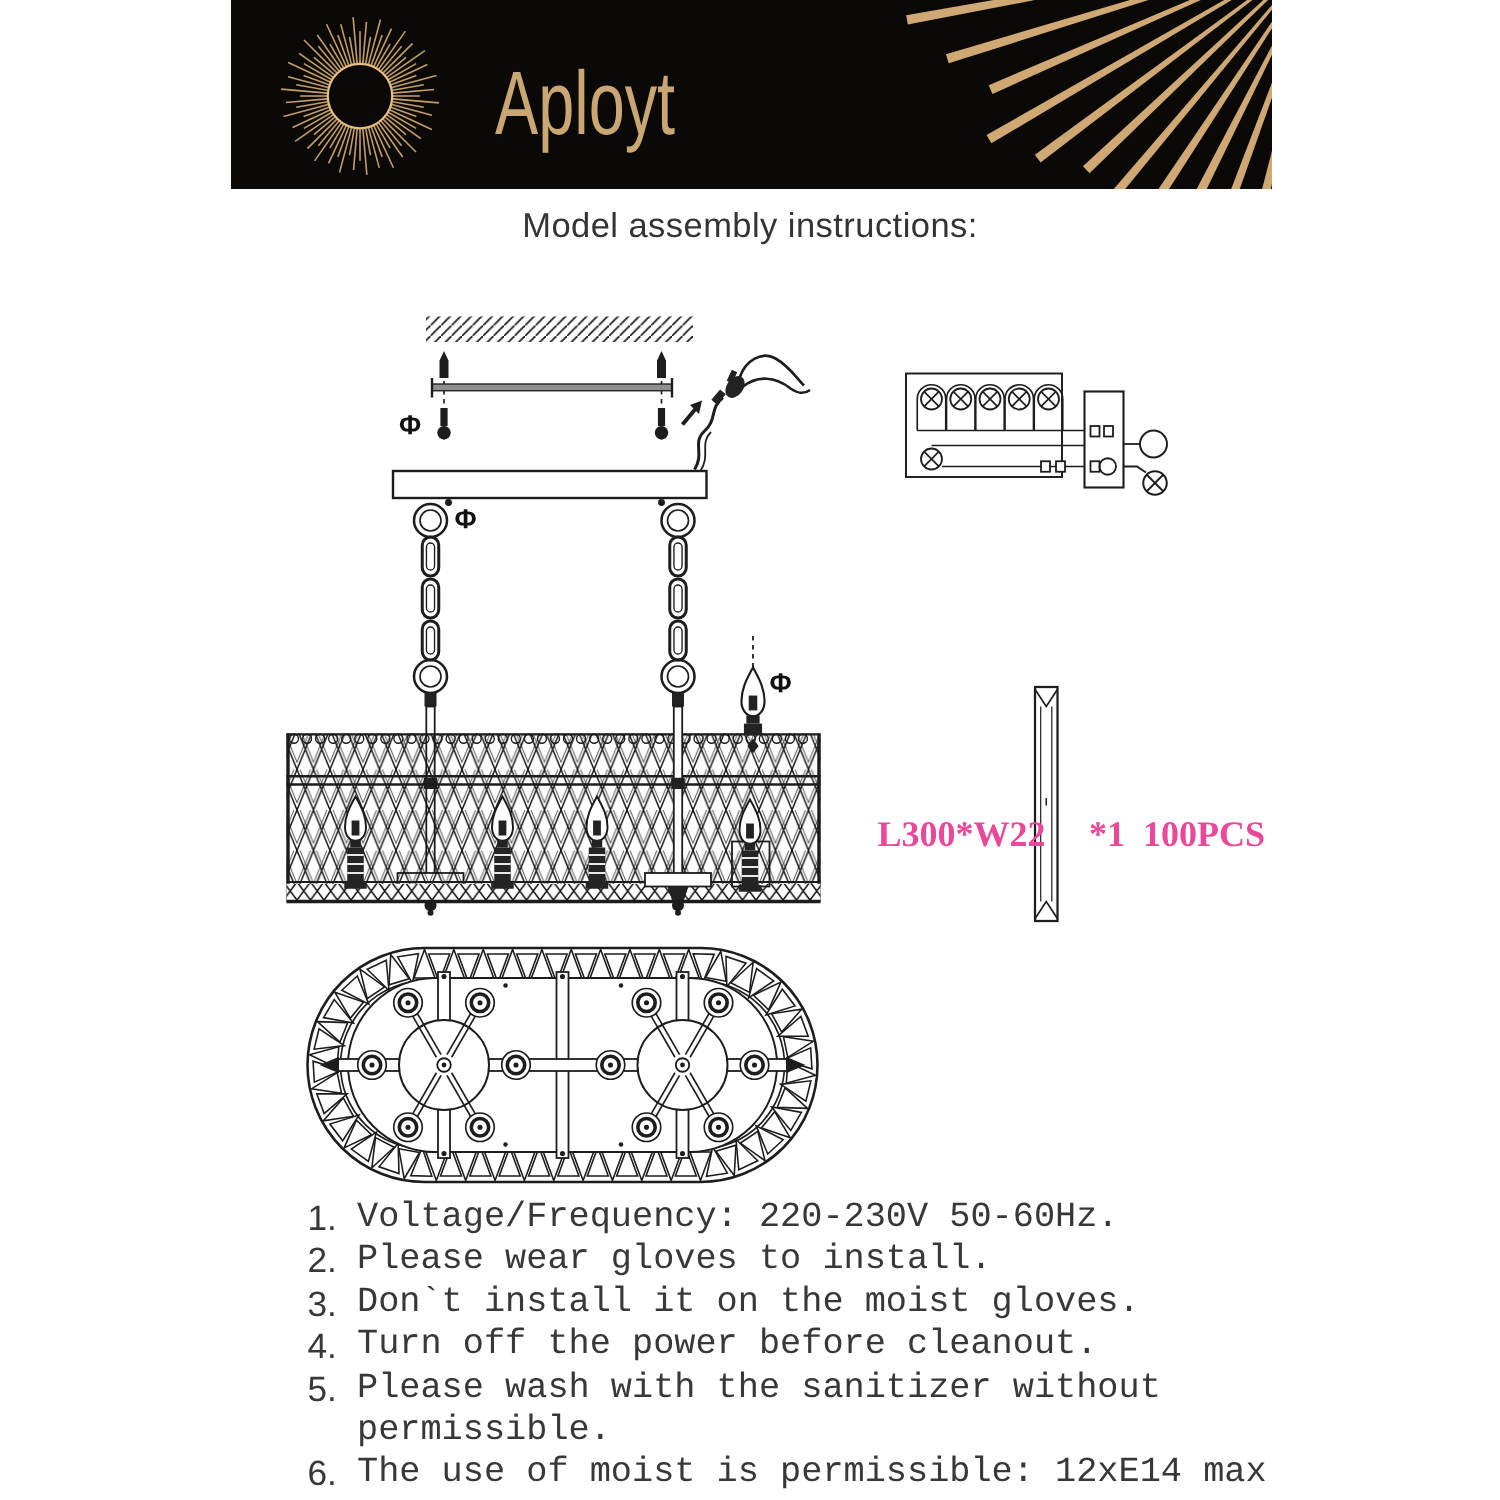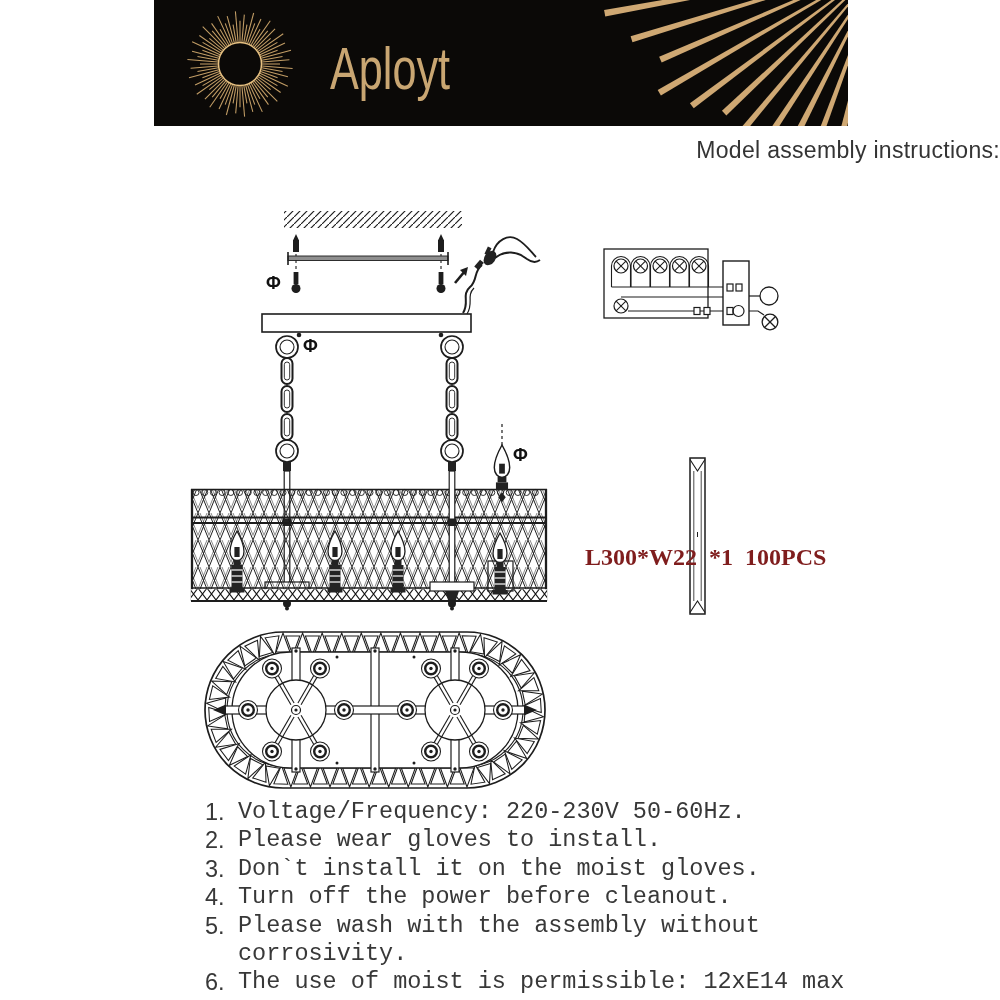--- a/index.html
+++ b/index.html
@@ -2,26 +2,26 @@
 <html><head>
 <meta charset="utf-8">
 <style>
   html,body{margin:0;padding:0;}
   body{width:1000px;height:1000px;background:#ffffff;position:relative;overflow:hidden;
        font-family:"Liberation Sans",sans-serif;}
   .banner{position:absolute;left:154px;top:0;width:694px;height:126px;background:#0b0907;z-index:0;}
   #diagram{position:absolute;left:0;top:0;width:1000px;height:1000px;z-index:1;pointer-events:none;}
   .brand{position:absolute;left:330px;top:34px;z-index:2;font-size:60px;color:#c9a672;
          letter-spacing:0px;transform:scaleX(.72);transform-origin:left top;font-weight:400;}
-  .title{position:absolute;left:0;top:136px;width:1000px;text-align:right;z-index:2;
+  .title{position:absolute;left:0;top:136px;width:1000px;text-align:center;z-index:2;
          color:#343434;font-size:23px;line-height:29px;letter-spacing:.3px;}
   .crystal-label{position:absolute;z-index:2;font-family:"Liberation Serif",serif;font-weight:bold;
-         font-size:24px;color:#7f1d1d;white-space:pre;}
+         font-size:24px;color:#ec4899;white-space:pre;}
   .cl-size{left:585px;top:544px;}
-  .cl-qty{left:709px;top:544px;text-align:center;}
+  .cl-qty{left:726px;top:544px;text-align:center;}
   .instructions{position:absolute;left:205px;top:798px;width:660px;z-index:2;color:#383838;
          font-size:23.5px;line-height:28.4px;}
   .instr-row{display:flex;}
   .instr-num{flex:0 0 33px;}
   .instr-text{flex:1;font-family:Liberation Mono, monospace;}
 </style>
 </head>
 <body>
 
 <div class="banner"></div>
@@ -509,19 +509,19 @@
   <div class="instr-row">
     <span class="instr-num">3.</span>
     <span class="instr-text">Don`t install it on the moist gloves.</span>
   </div>
   <div class="instr-row">
     <span class="instr-num">4.</span>
     <span class="instr-text">Turn off the power before cleanout.</span>
   </div>
   <div class="instr-row">
     <span class="instr-num">5.</span>
-    <span class="instr-text">Please wash with the assembly without corrosivity.</span>
+    <span class="instr-text">Please wash with the sanitizer without permissible.</span>
   </div>
   <div class="instr-row">
     <span class="instr-num">6.</span>
     <span class="instr-text">The use of moist is permissible: 12xE14 max 40W.</span>
   </div>
 </div>
 
 </body></html>

